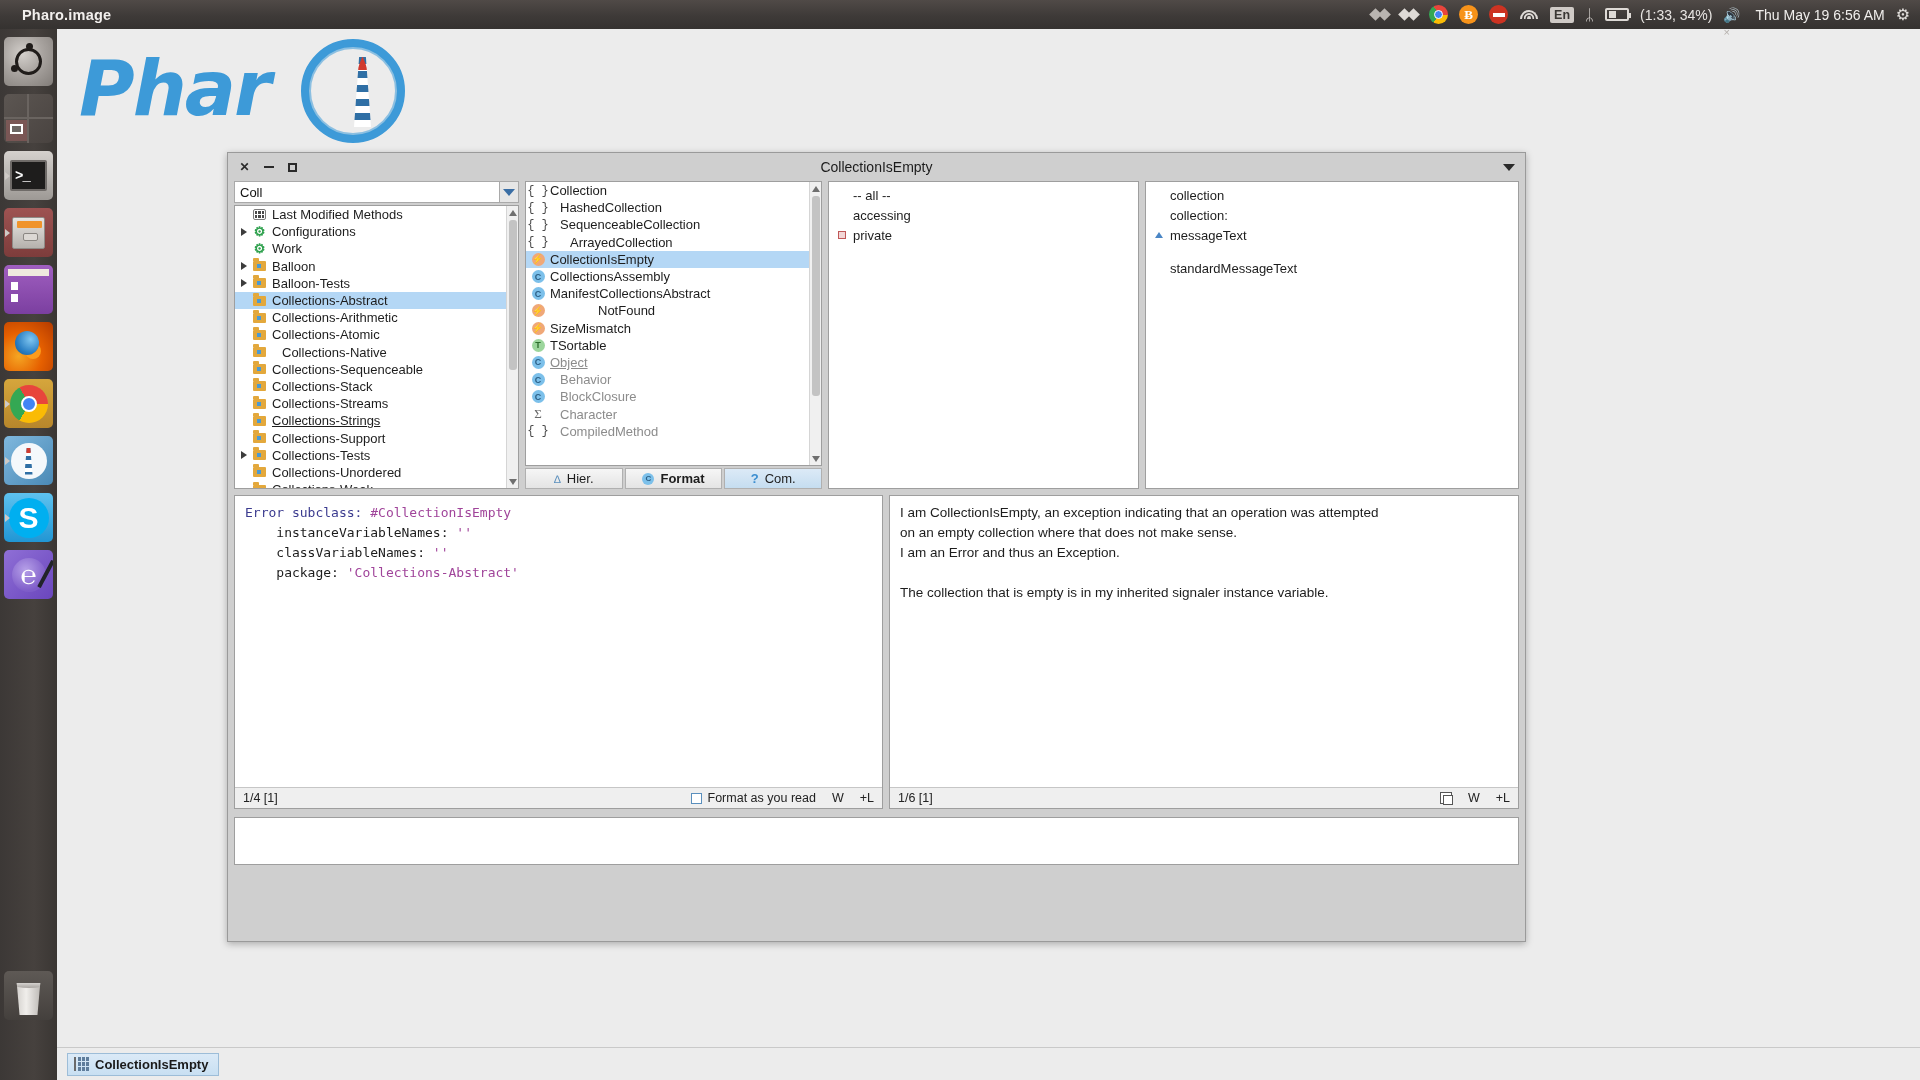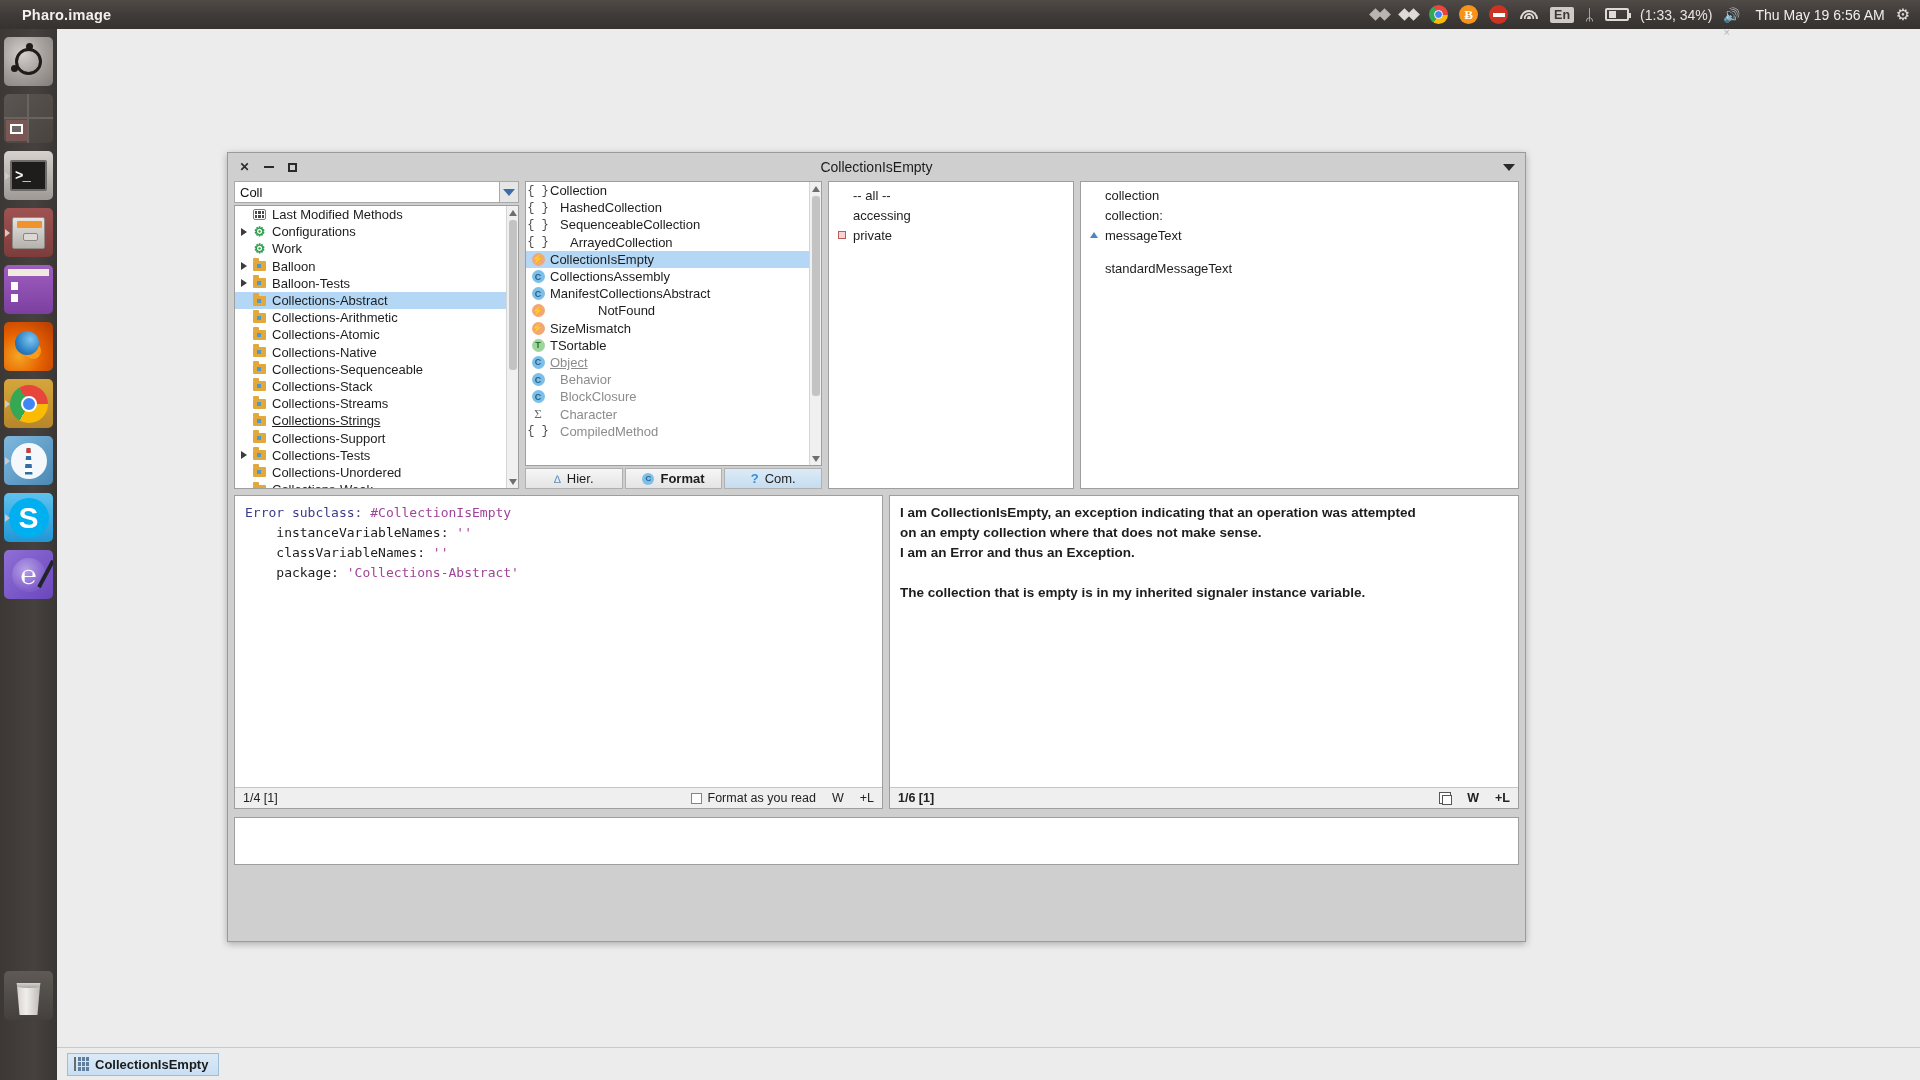--- a/index.html
+++ b/index.html
@@ -390,32 +390,32 @@
     flex: 1; border: 1px solid #b0b0b0; background: linear-gradient(to bottom,#f6f6f6,#e4e4e4);
     display:flex; align-items:center; justify-content:center; gap:6px;
     font-size: 13px; cursor: pointer; margin-right: 2px;
   }
   .ctab:last-child { margin-right: 0; }
   .ctab.active { background: linear-gradient(to bottom,#dceaf7,#c5ddf0); font-weight: normal; }
   .ctab.strong { font-weight: bold; }
   .tri-ico { color: #5a8fbd; font-size: 11px; }
   .qm { color: #3b8ed0; font-weight: bold; }
 
-  #pane-protocols { width: 246px; }
+  #pane-protocols { width: 311px; }
   #pane-methods { flex: 1; }
   .proto-row { height: 20px; display:flex; align-items:center; font-size: 13px; padding-left: 6px; }
   .proto-row .mk { width: 14px; flex: 0 0 14px; display:flex; align-items:center; justify-content:center; }
   .mk-square { width: 8px; height: 8px; border: 1.5px solid #c05858; background: #f2d6d6; }
   .mk-up { width:0;height:0;border-left:4px solid transparent;border-right:4px solid transparent;border-bottom:6px solid #4a86c5; }
 
   
   #editors { display: flex; padding: 6px 6px 0 6px; gap: 6px; height: 320px; }
   .editor-box { display: flex; flex-direction: column; border: 1px solid #9e9e9e; background: #fff; }
   #code-editor { width: 649px; }
-  #comment-editor { flex: 1; font-weight: bold; }
+  #comment-editor { flex: 1; }
   .editor-text {
     flex: 1; padding: 7px 10px; font-size: 13.5px; line-height: 20px; overflow: hidden;
     white-space: pre;
   }
   #code-editor .editor-text { font-family: "DejaVu Sans Mono", monospace; font-size: 13px; }
   #comment-editor .editor-text { font-family: "Liberation Sans", sans-serif; white-space: pre-wrap; }
   .kw { color: #3b3b8f; }
   .sym { color: #a0449a; }
   .str { color: #a0449a; }
   .plain { color: #1c1c1c; }
@@ -562,20 +562,26 @@
           <div class="can">
             <div class="lid"></div>
           </div>
         </div>
       </div>
   </div>
 </div>
 
 <div id="desktop">
 
+  <div id="pharo-logo">
+    <div class="word">Phar</div>
+    <div class="ring"></div>
+    <div class="ring2"></div>
+    <div class="lighthouse"></div>
+  </div>
 
   <div id="pharo-window">
 
     <div id="titlebar">
       <div class="tb-btns">
         <div class="tb-btn">✕</div>
         <div class="tb-btn">
             <div class="dash"></div>
           </div>
         <div class="tb-btn">
@@ -670,21 +676,21 @@
                 <div class="folder"></div>
               </div>
               <span style="padding-left: 4px;">Collections-Atomic</span>
             </div>
             <div class="row">
               <div class="tw"></div>
               <div style="width: 0px;"></div>
               <div class="ico">
                 <div class="folder"></div>
               </div>
-              <span style="padding-left: 4px;">Collections-Native</span>
+              <span style="padding-left: 4px; margin-left: 10px;">Collections-Native</span>
             </div>
             <div class="row">
               <div class="tw"></div>
               <div style="width: 0px;"></div>
               <div class="ico">
                 <div class="folder"></div>
               </div>
               <span style="padding-left: 4px;">Collections-Sequenceable</span>
             </div>
             <div class="row">

